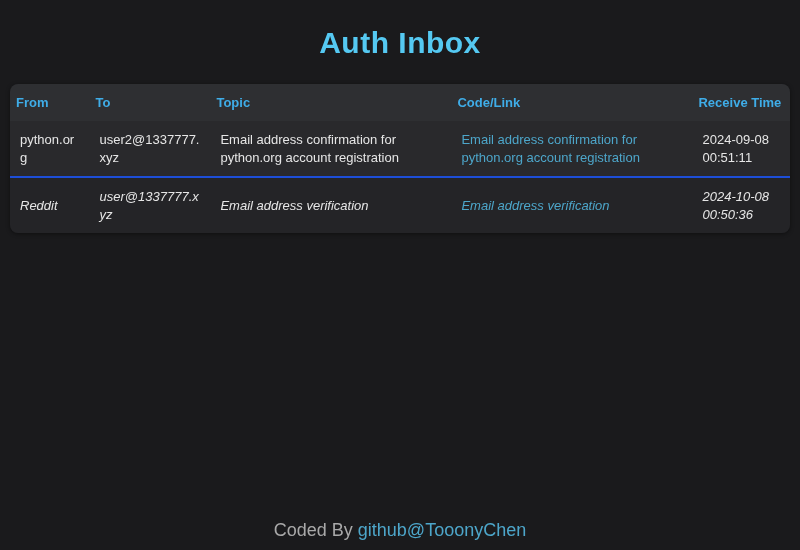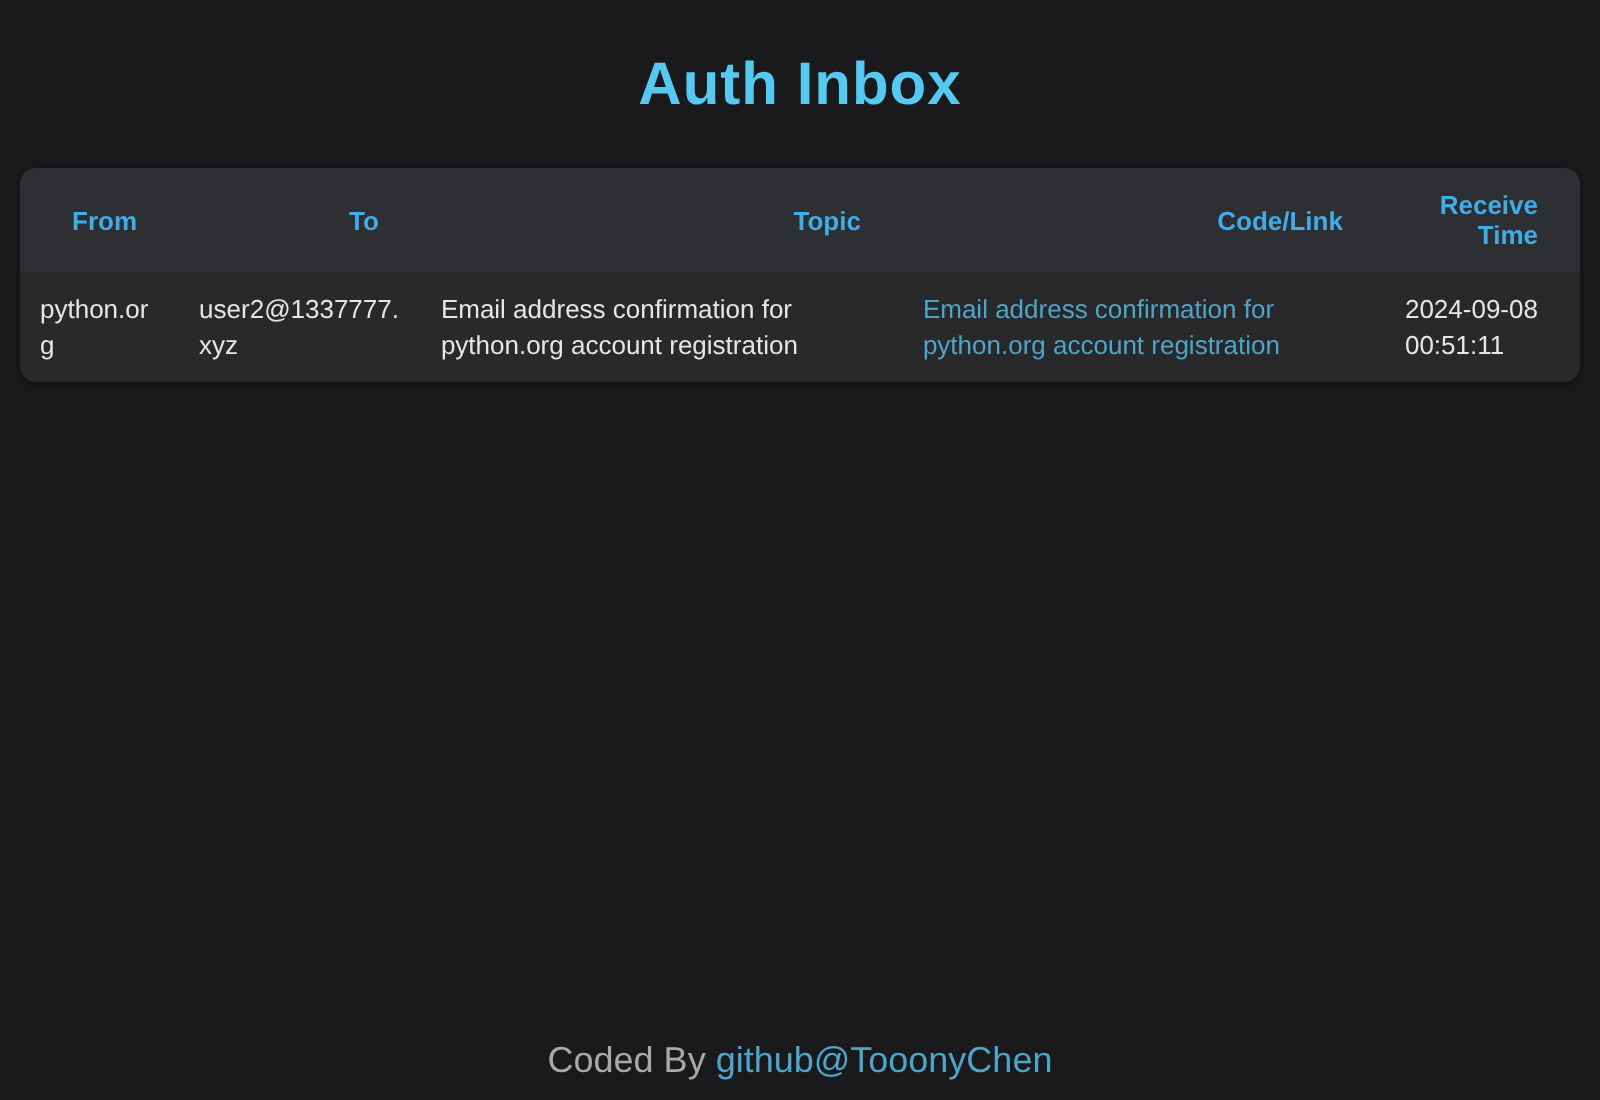--- a/index.html
+++ b/index.html
@@ -32,22 +32,22 @@
   table {
     width: 100%;
     border-collapse: collapse;
     table-layout: fixed;
     font-size: 13px;
   }
   thead th {
     background: #2e2f32;
     color: #3fade8;
     font-weight: 700;
-    text-align: right;
-    padding: 11px 21px;
+    text-align: left;
+    padding: 11px 6px;
     font-size: 13px;
   }
   tbody tr { background: #29292c; }
   tbody tr:nth-child(even) { background: #242427; }
   tbody tr + tr td { border-top: 2px solid #1d4ed8; font-style: italic; }
   td {
     padding: 10px 10px;
     vertical-align: middle;
     color: #e6e6e6;
     line-height: 1.35;
@@ -100,19 +100,26 @@
         </tr>
     </thead>
     <tbody id="table-body">
         <tr>
           <td><span>python.org</span></td>
           <td><span>user2@1337777.xyz</span></td>
           <td><span>Email address confirmation for python.org account registration</span></td>
           <td><a class="cell-link" href="#">Email address confirmation for python.org account registration</a></td>
           <td><span>2024-09-08 00:51:11</span></td>
         </tr>
+        <tr>
+          <td><span>Reddit</span></td>
+          <td><span>user@1337777.xyz</span></td>
+          <td><span>Email address verification</span></td>
+          <td><a class="cell-link" href="#">Email address verification</a></td>
+          <td><span>2024-10-08 00:50:36</span></td>
+        </tr>
       </tbody>
   </table>
 </div>
 
 <div class="footer">
   <span>Coded By </span><a href="#">github@TooonyChen</a>
 </div>
 
 </body></html>

